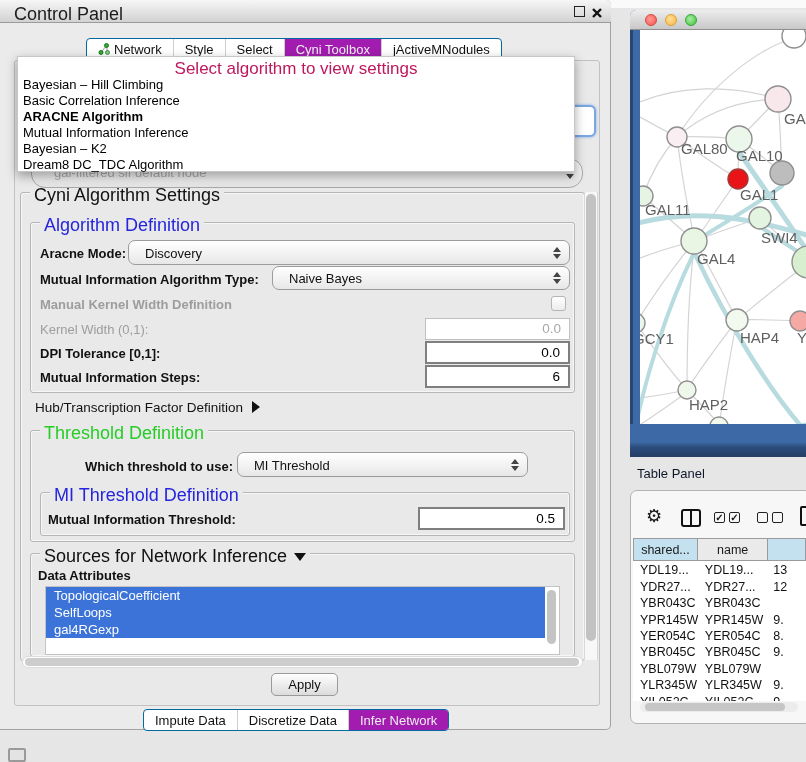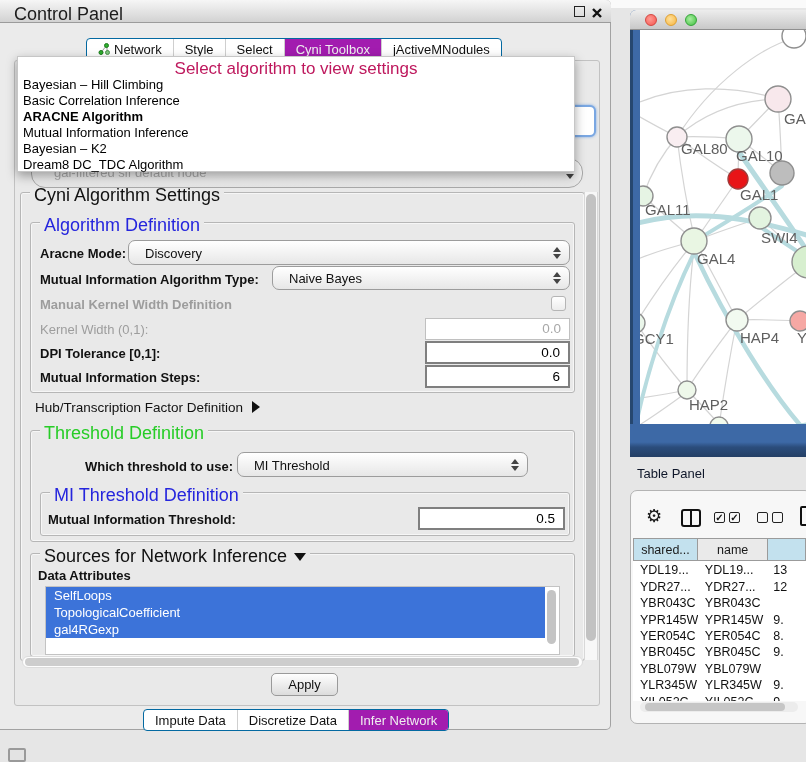--- a/index.html
+++ b/index.html
@@ -229,22 +229,22 @@
 <div class="lbl b" style="left:48px;top:512px;">Mutual Information Threshold:</div>
 <div class="field" style="left:418px;top:507px;width:147px;height:23px;">0.5</div>
 
 <div class="abs gbox" style="left:30px;top:553px;width:545px;height:104px;"></div>
 <div class="glabel black" style="left:40px;top:546px;">
   <span>Sources for Network Inference</span><span class="tri-d"></span>
 </div>
 <div class="lbl b" style="left:38px;top:568px;">Data Attributes</div>
 <div class="abs attr-list">
   <div id="attr-items">
+      <div class="attr-item">TopologicalCoefficient</div>
       <div class="attr-item">SelfLoops</div>
-      <div class="attr-item">TopologicalCoefficient</div>
       <div class="attr-item">gal4RGexp</div>
     </div>
   <div class="attr-scroll"></div>
 </div>
 
 <div class="abs vtrack"></div>
 <div class="abs vthumb"></div>
 <div class="abs htrack"></div>
 <div class="abs hthumb"></div>
 

